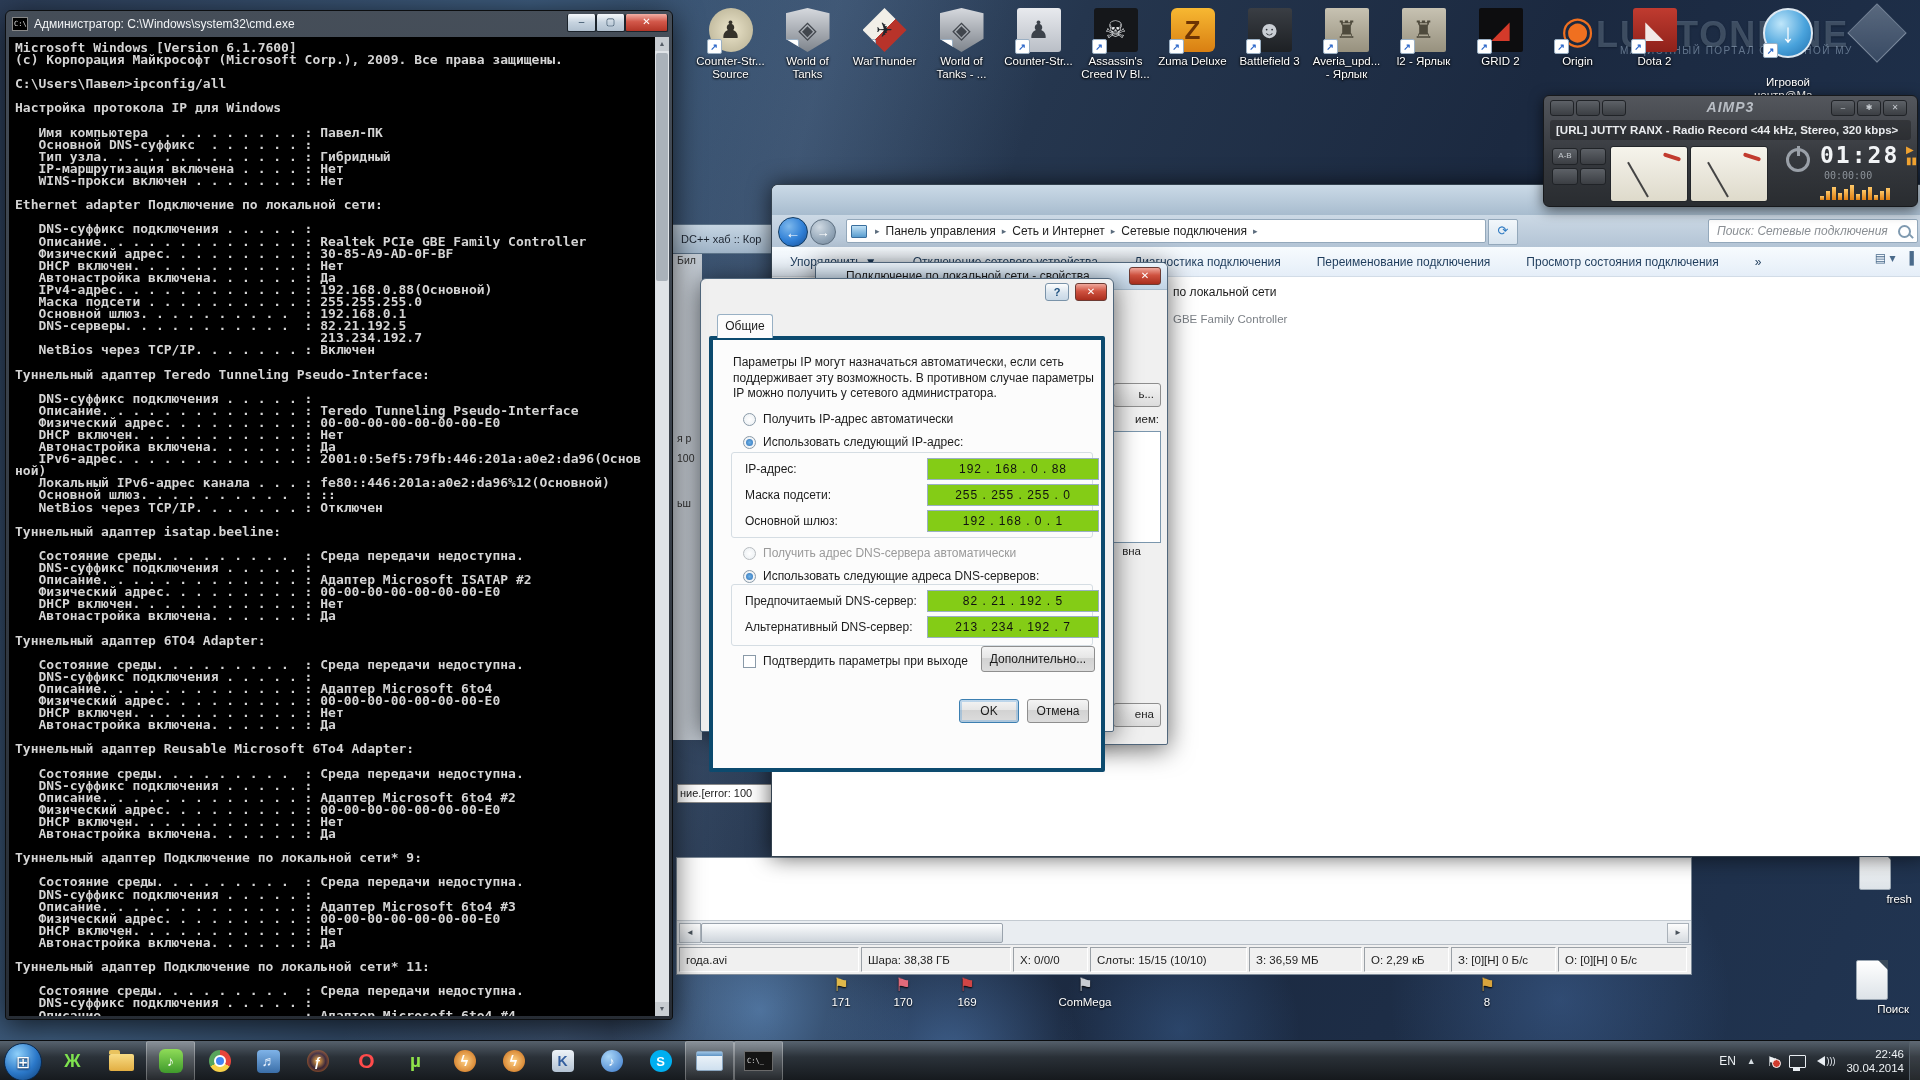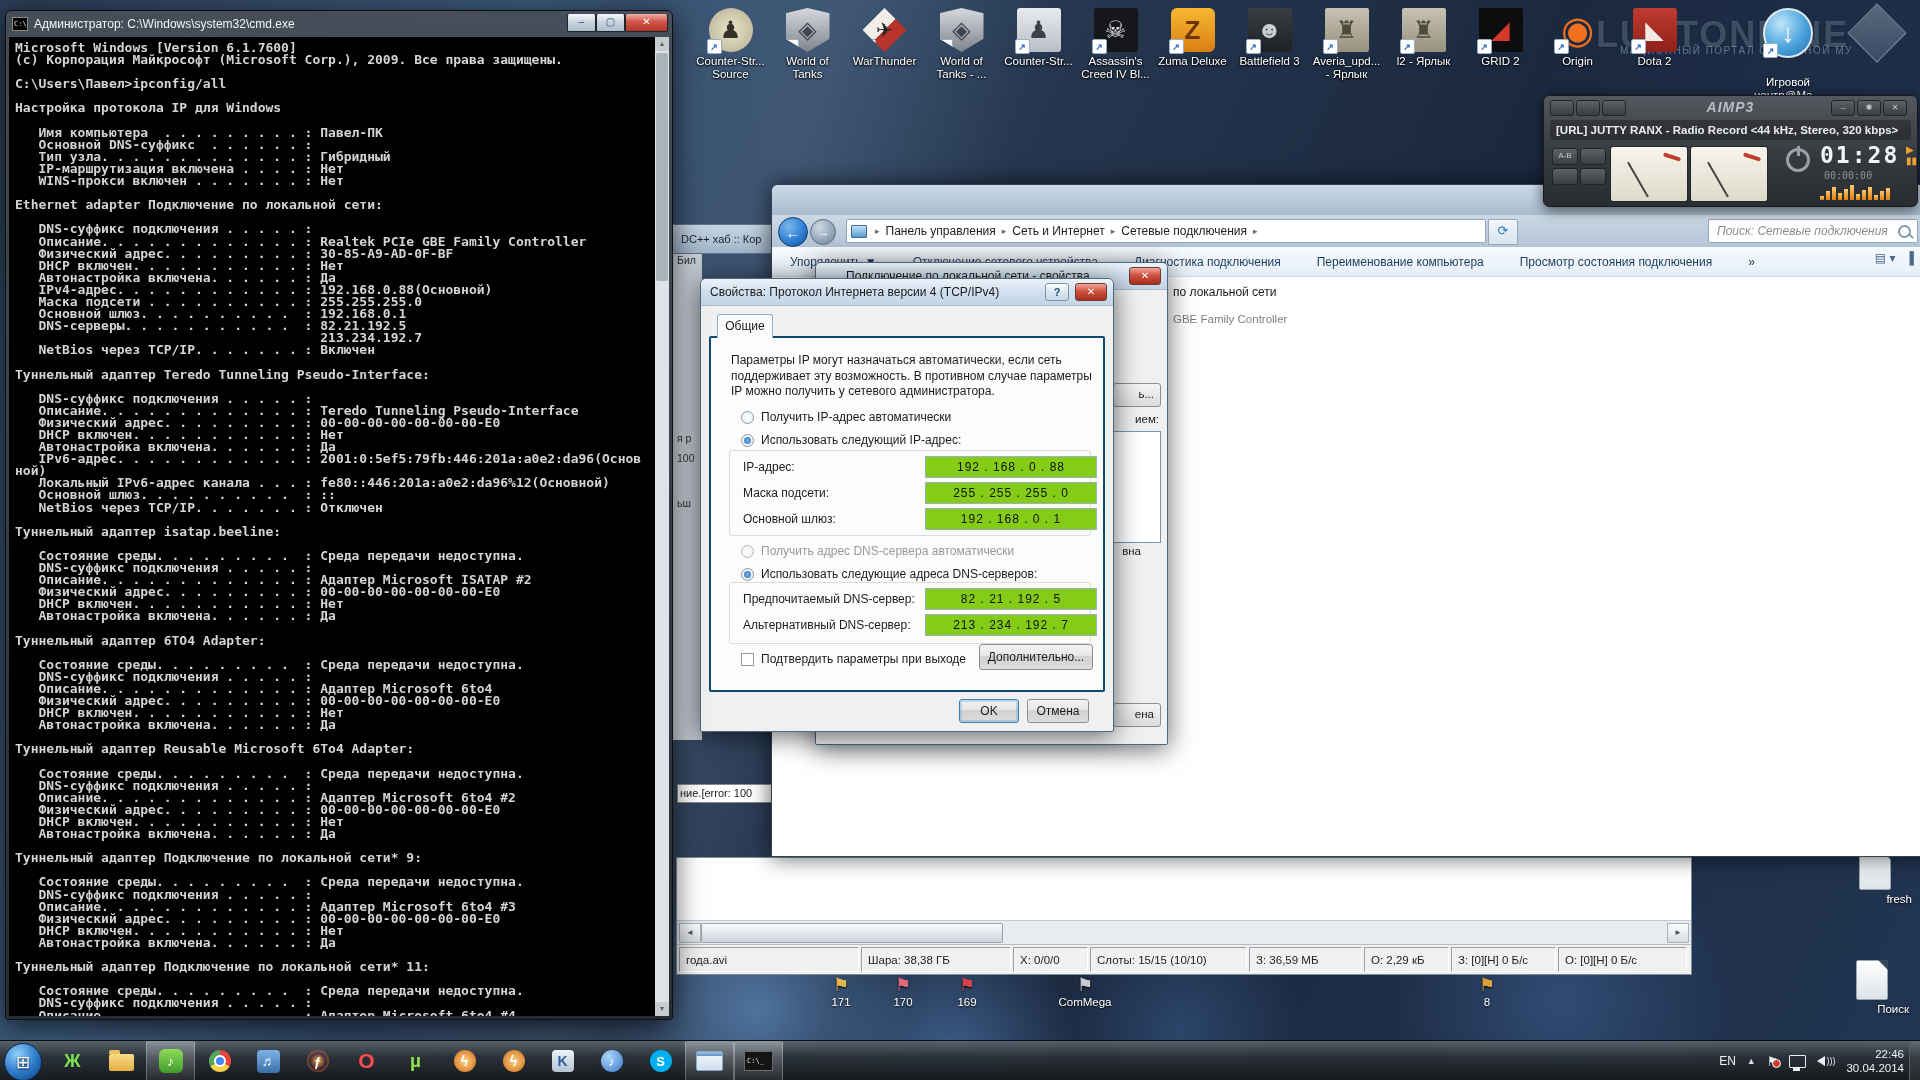--- a/index.html
+++ b/index.html
@@ -134,21 +134,21 @@
   #connprops .frag-btn{position:absolute;right:6px;width:48px;height:24px;background:linear-gradient(#f4f4f4,#dcdcdc);
      border:1px solid #8e8e8e;border-radius:3px;font-size:11.5px;color:#222;overflow:hidden;text-align:right;padding:4px 6px 0 0;box-sizing:border-box}
   #cp-configure{top:120px}
   #cp-cancel{top:440px;text-align:center;padding:4px 0 0 0}
   #cp-complab{position:absolute;right:8px;top:150px;font-size:11.5px;color:#222}
   #cp-list{position:absolute;left:292px;right:6px;top:168px;height:110px;background:#fff;border:1px solid #7a96ad}
   #cp-desc{position:absolute;right:26px;top:282px;font-size:11.5px;color:#222}
   #ipv4{left:700px;top:278px;width:414px;height:454px;z-index:40}
   .tab{position:absolute;left:16px;top:35px;width:54px;height:23px;background:#fcfcfc;border:1px solid #98b0c4;border-bottom:none;
      border-radius:3px 3px 0 0;font-size:12px;color:#1c1c1c;text-align:center;line-height:22px;z-index:2}
-  .tabpage{position:absolute;left:8px;top:57px;width:396px;height:356px;background:#fcfcfc;border:2px solid #0c4a6e;border-radius:2px;box-sizing:border-box}
+  .tabpage{position:absolute;left:8px;top:57px;width:396px;height:436px;background:#fcfcfc;border:4px solid #0c4a6e;border-radius:2px;box-sizing:border-box}
   .intro{position:absolute;left:20px;top:15px;width:364px;font-size:12px;line-height:15.5px;color:#1c1c1c;white-space:pre-line}
   .radiorow{position:absolute;left:30px;display:flex;align-items:center;font-size:12px;color:#1c1c1c}
   .radio{width:13px;height:13px;border-radius:50%;border:1px solid #8a9aa8;background:radial-gradient(#fff,#e8edf1);margin-right:7px;position:relative;box-sizing:border-box}
   .radio.on::after{content:"";position:absolute;left:2px;top:2px;width:7px;height:7px;border-radius:50%;background:radial-gradient(#6fb3e8,#2f71b8)}
   .radiorow.dis{color:#9a9a9a}.radiorow.dis .radio{border-color:#b8bcc0}
   .grp{position:absolute;left:18px;width:362px;border:1px solid #d5dde3;border-radius:3px;box-sizing:border-box}
   .fieldrow{position:absolute;left:32px;display:flex;align-items:center;font-size:12px;color:#1c1c1c}
   .fieldrow .flbl{width:182px}
   .ipfield{width:172px;height:22px;background:#84cc16;border:1px solid #9ab0c4;font-size:12px;color:#111;
      display:flex;align-items:center;justify-content:center;letter-spacing:1px;box-sizing:border-box}
@@ -479,21 +479,21 @@
     <div class="searchbox">
       <span>Поиск: Сетевые подключения</span>
       <span class="mag"></span>
     </div>
   </div>
   <div class="etoolbar">
 
   <span class="titem">Упорядочить ▼</span>
       <span class="titem">Отключение сетевого устройства</span>
       <span class="titem">Диагностика подключения</span>
-      <span class="titem">Переименование компьютера</span>
+      <span class="titem">Переименование подключения</span>
       <span class="titem">Просмотр состояния подключения</span>
       <span class="titem">»</span>
     </div>
   <div class="viewicons">
     <span>▤ ▾</span>
     <span>▐</span>
   </div>
   <div class="econtent">
     <div class="conn-tile-l1">по локальной сети</div>
     <div class="conn-tile-l2">GBE Family Controller</div>
@@ -504,21 +504,20 @@
   <div class="dlgtitle" style="padding-left:30px">Подключение по локальной сети - свойства</div>
   <div class="dlgclose">✕</div>
   <div class="frag-btn" id="cp-configure">ь...</div>
   <div id="cp-complab">ием:</div>
   <div id="cp-list"></div>
   <div id="cp-desc">вна</div>
   <div class="frag-btn" id="cp-cancel">ена</div>
 </div>
 
 <div class="abs dlg" id="ipv4">
-  <div class="dlgtitle">Свойства: Протокол Интернета версии 4 (TCP/IPv4)</div>
   <div class="dlghelp">?</div>
   <div class="dlgclose">✕</div>
   <div class="tab">Общие</div>
   <div class="tabpage">
     <div class="intro">Параметры IP могут назначаться автоматически, если сеть
 поддерживает эту возможность. В противном случае параметры
 IP можно получить у сетевого администратора.</div>
     <div class="radiorow" style="top:72px">
       <span class="radio"></span>
       <span>Получить IP-адрес автоматически</span>

